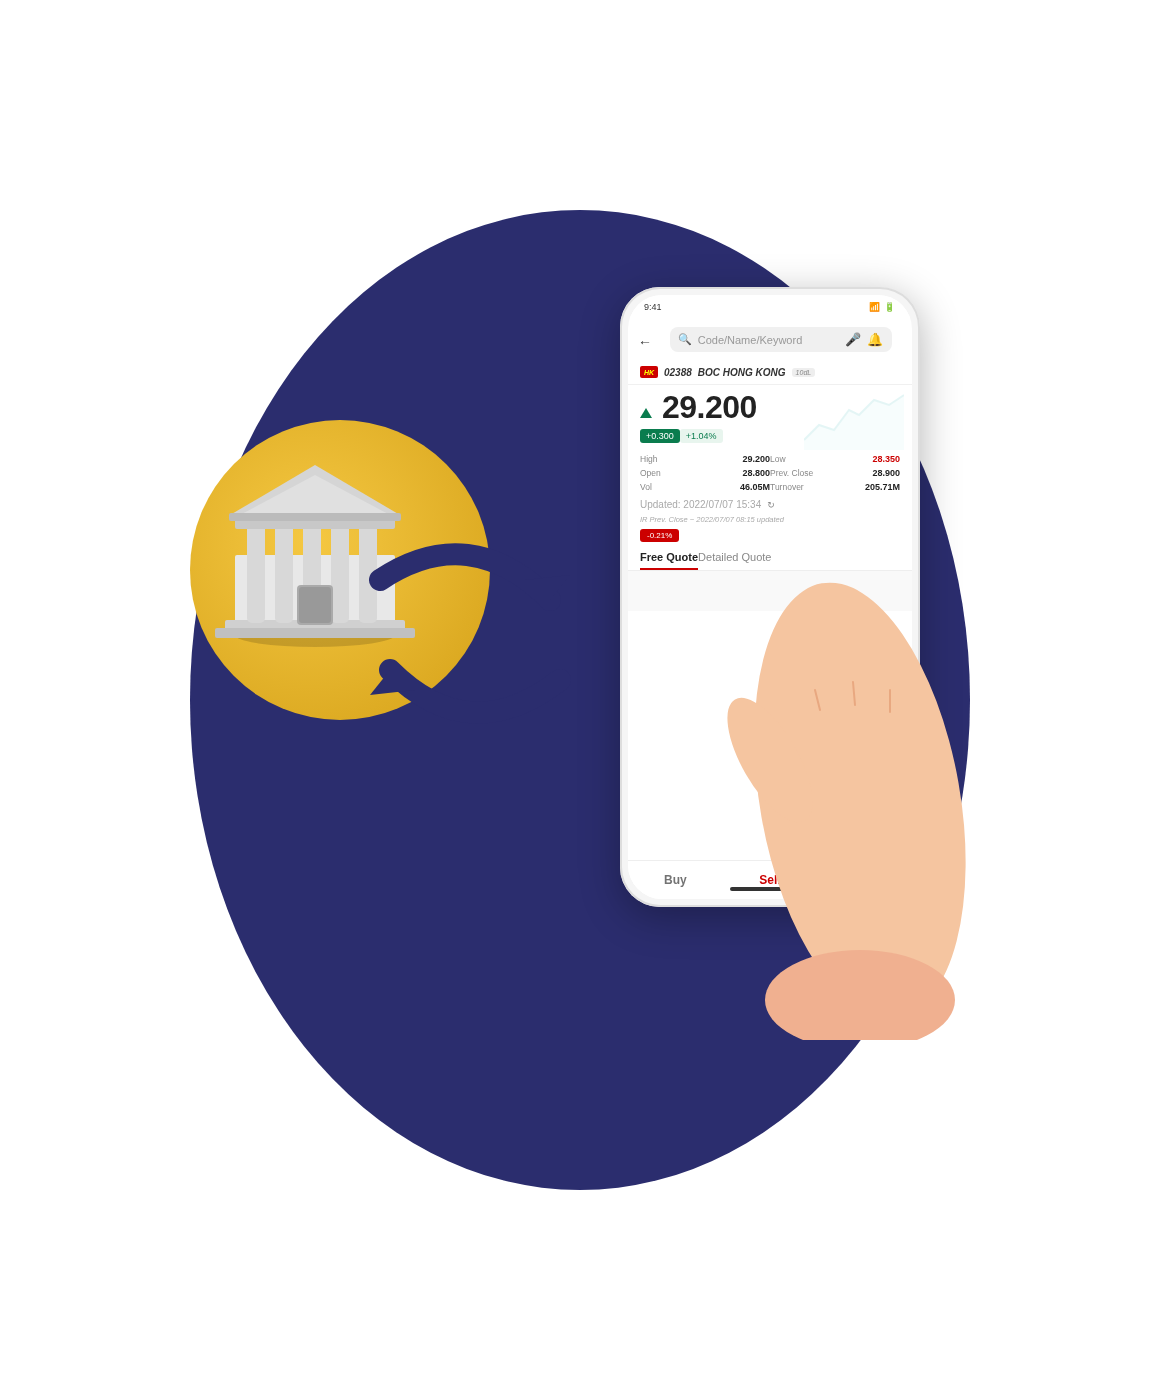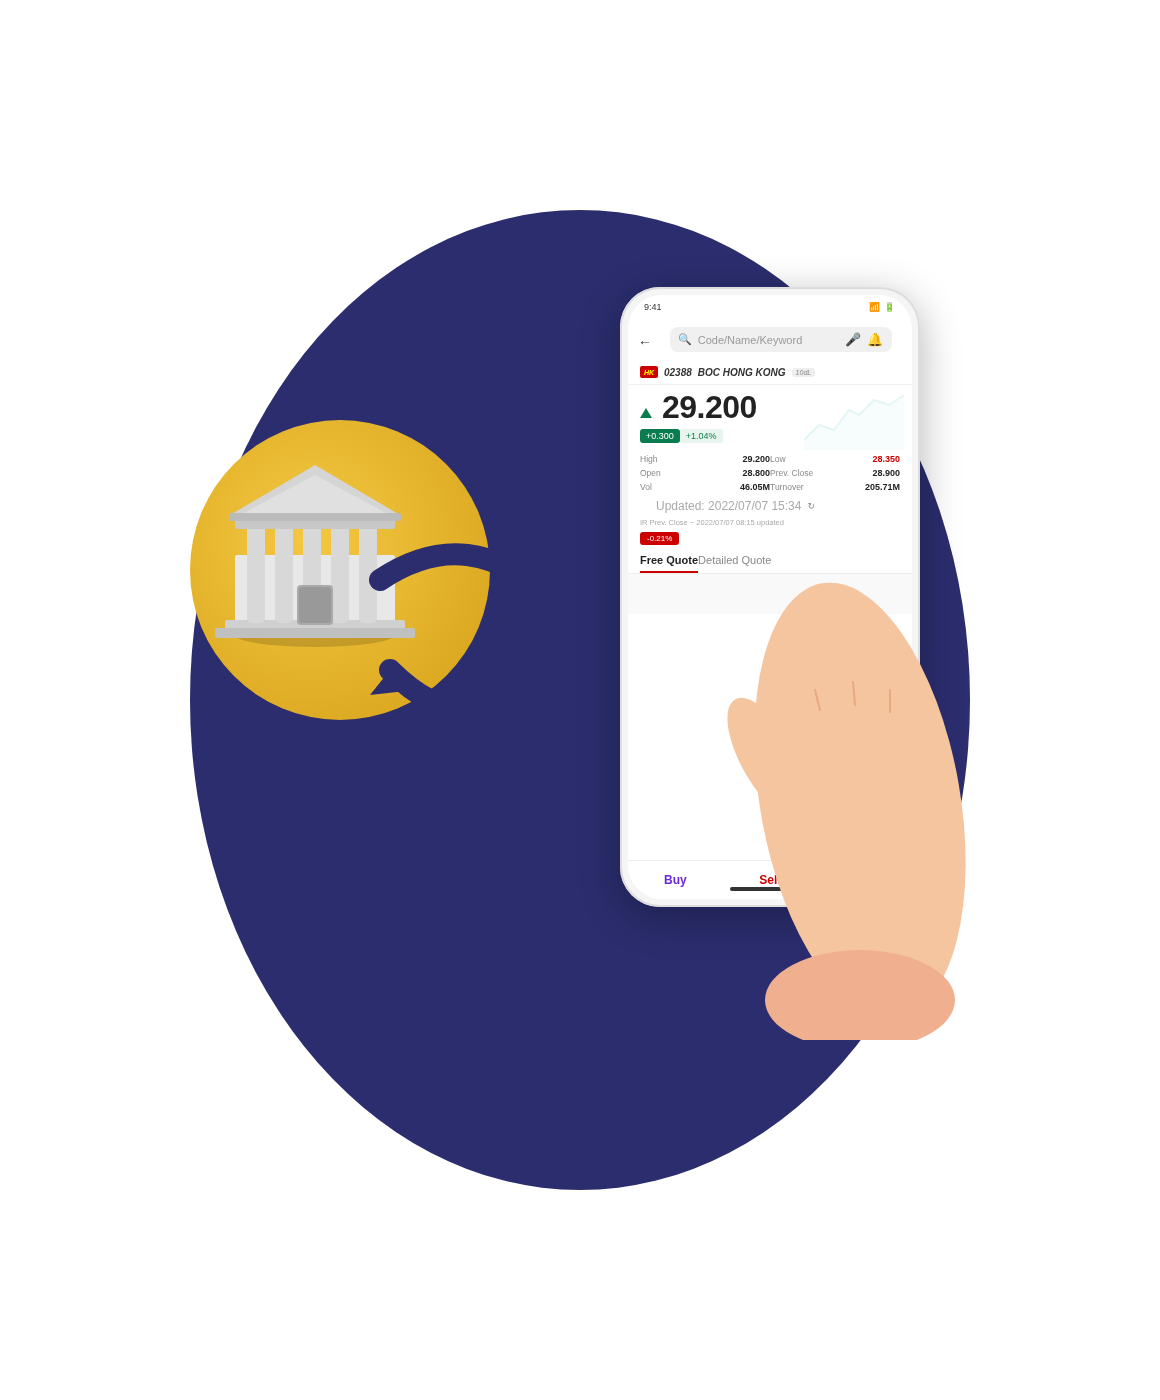--- a/index.html
+++ b/index.html
@@ -264,35 +264,35 @@
 
     
     .update-row {
       display: flex;
       align-items: center;
       padding: 3px 12px;
       gap: 6px;
     }
 
     .update-text {
-      font-size: 12px;
+      font-size: 10px;
       color: #aaa;
-      margin-left: 16px;
     }
 
     .refresh-icon {
       font-size: 9px;
       color: #888;
     }
 
     
     .info-row {
       padding: 2px 12px;
       font-size: 7.5px;
       color: #aaa;
+      font-style: italic;
     }
 
     
     .red-badge-row {
       padding: 3px 12px;
       display: flex;
       gap: 6px;
     }
 
     .red-badge {
@@ -357,21 +357,21 @@
     }
 
     .action-btn {
       flex: 1;
       padding: 12px 0;
       text-align: center;
       font-size: 12px;
       font-weight: 600;
     }
 
-    .action-btn.buy { color: #6d28d9; text-align: center; }
+    .action-btn.buy { color: #737373; text-align: center; }
     .action-btn.sell { color: #cc0000; }
     .action-btn.watchlist { color: #222; }
 
     
     .home-indicator {
       position: absolute;
       bottom: 8px;
       left: 50%;
       transform: translateX(-50%);
       width: 80px;

